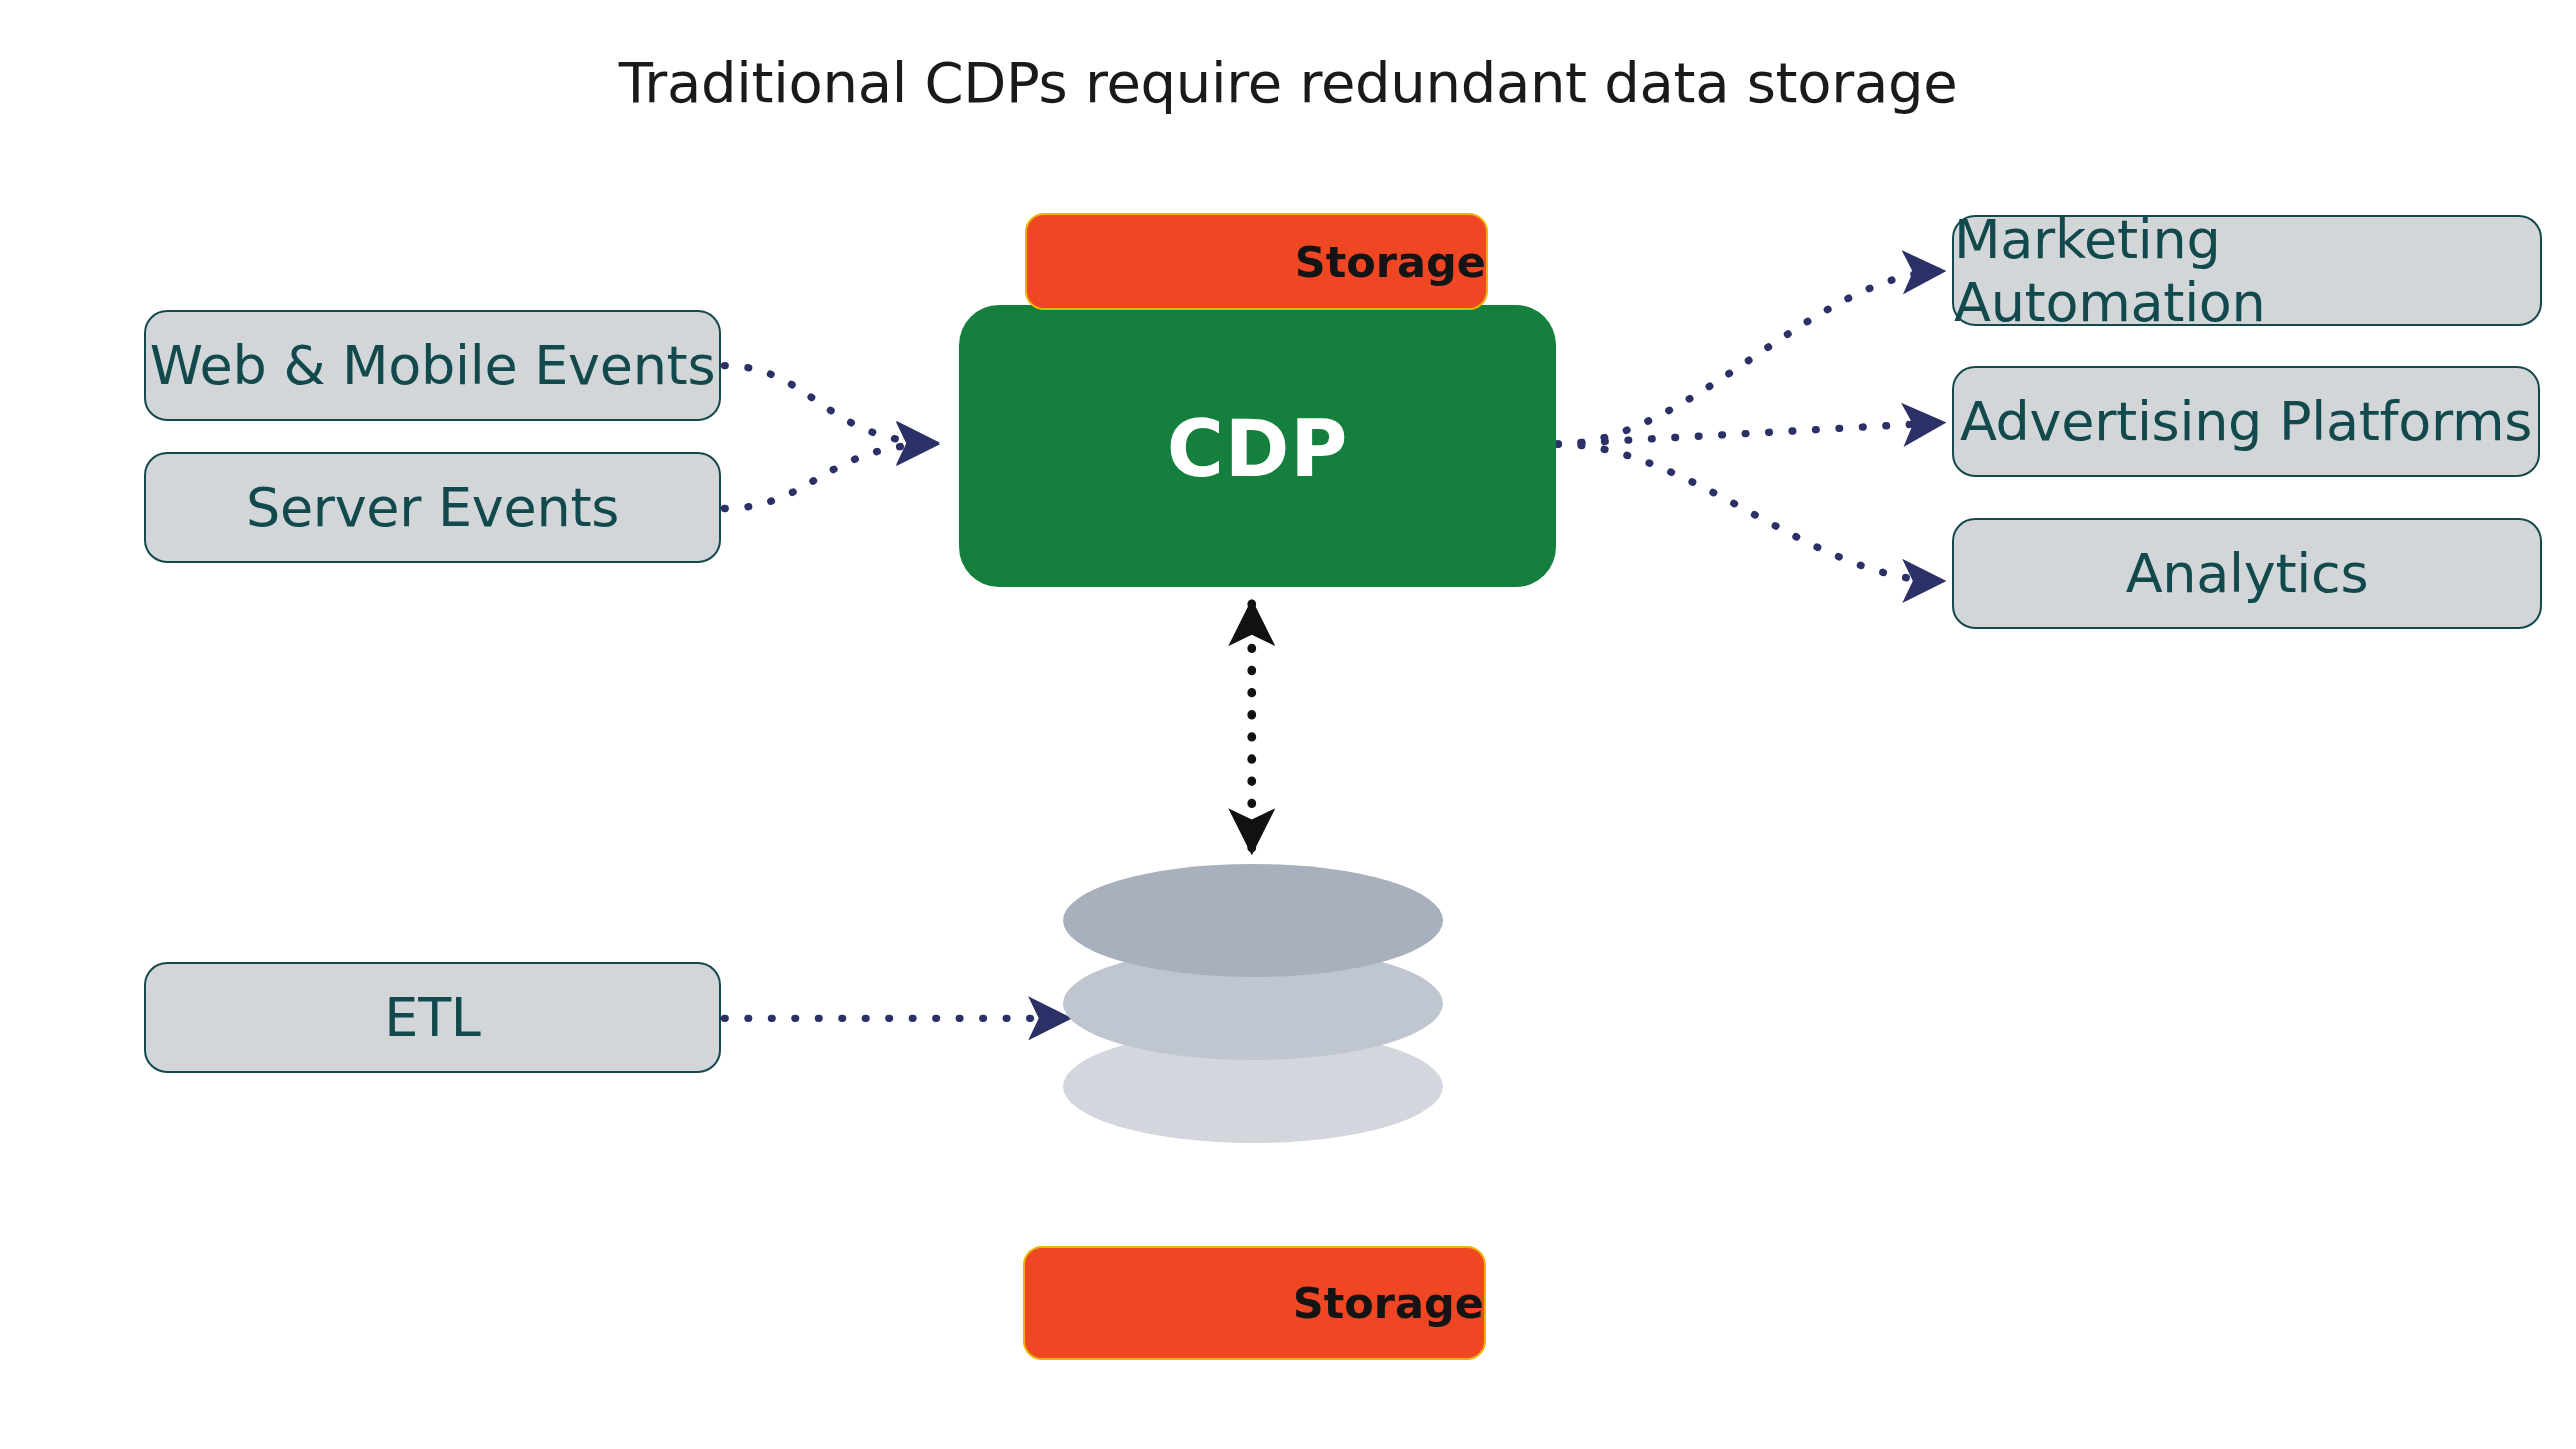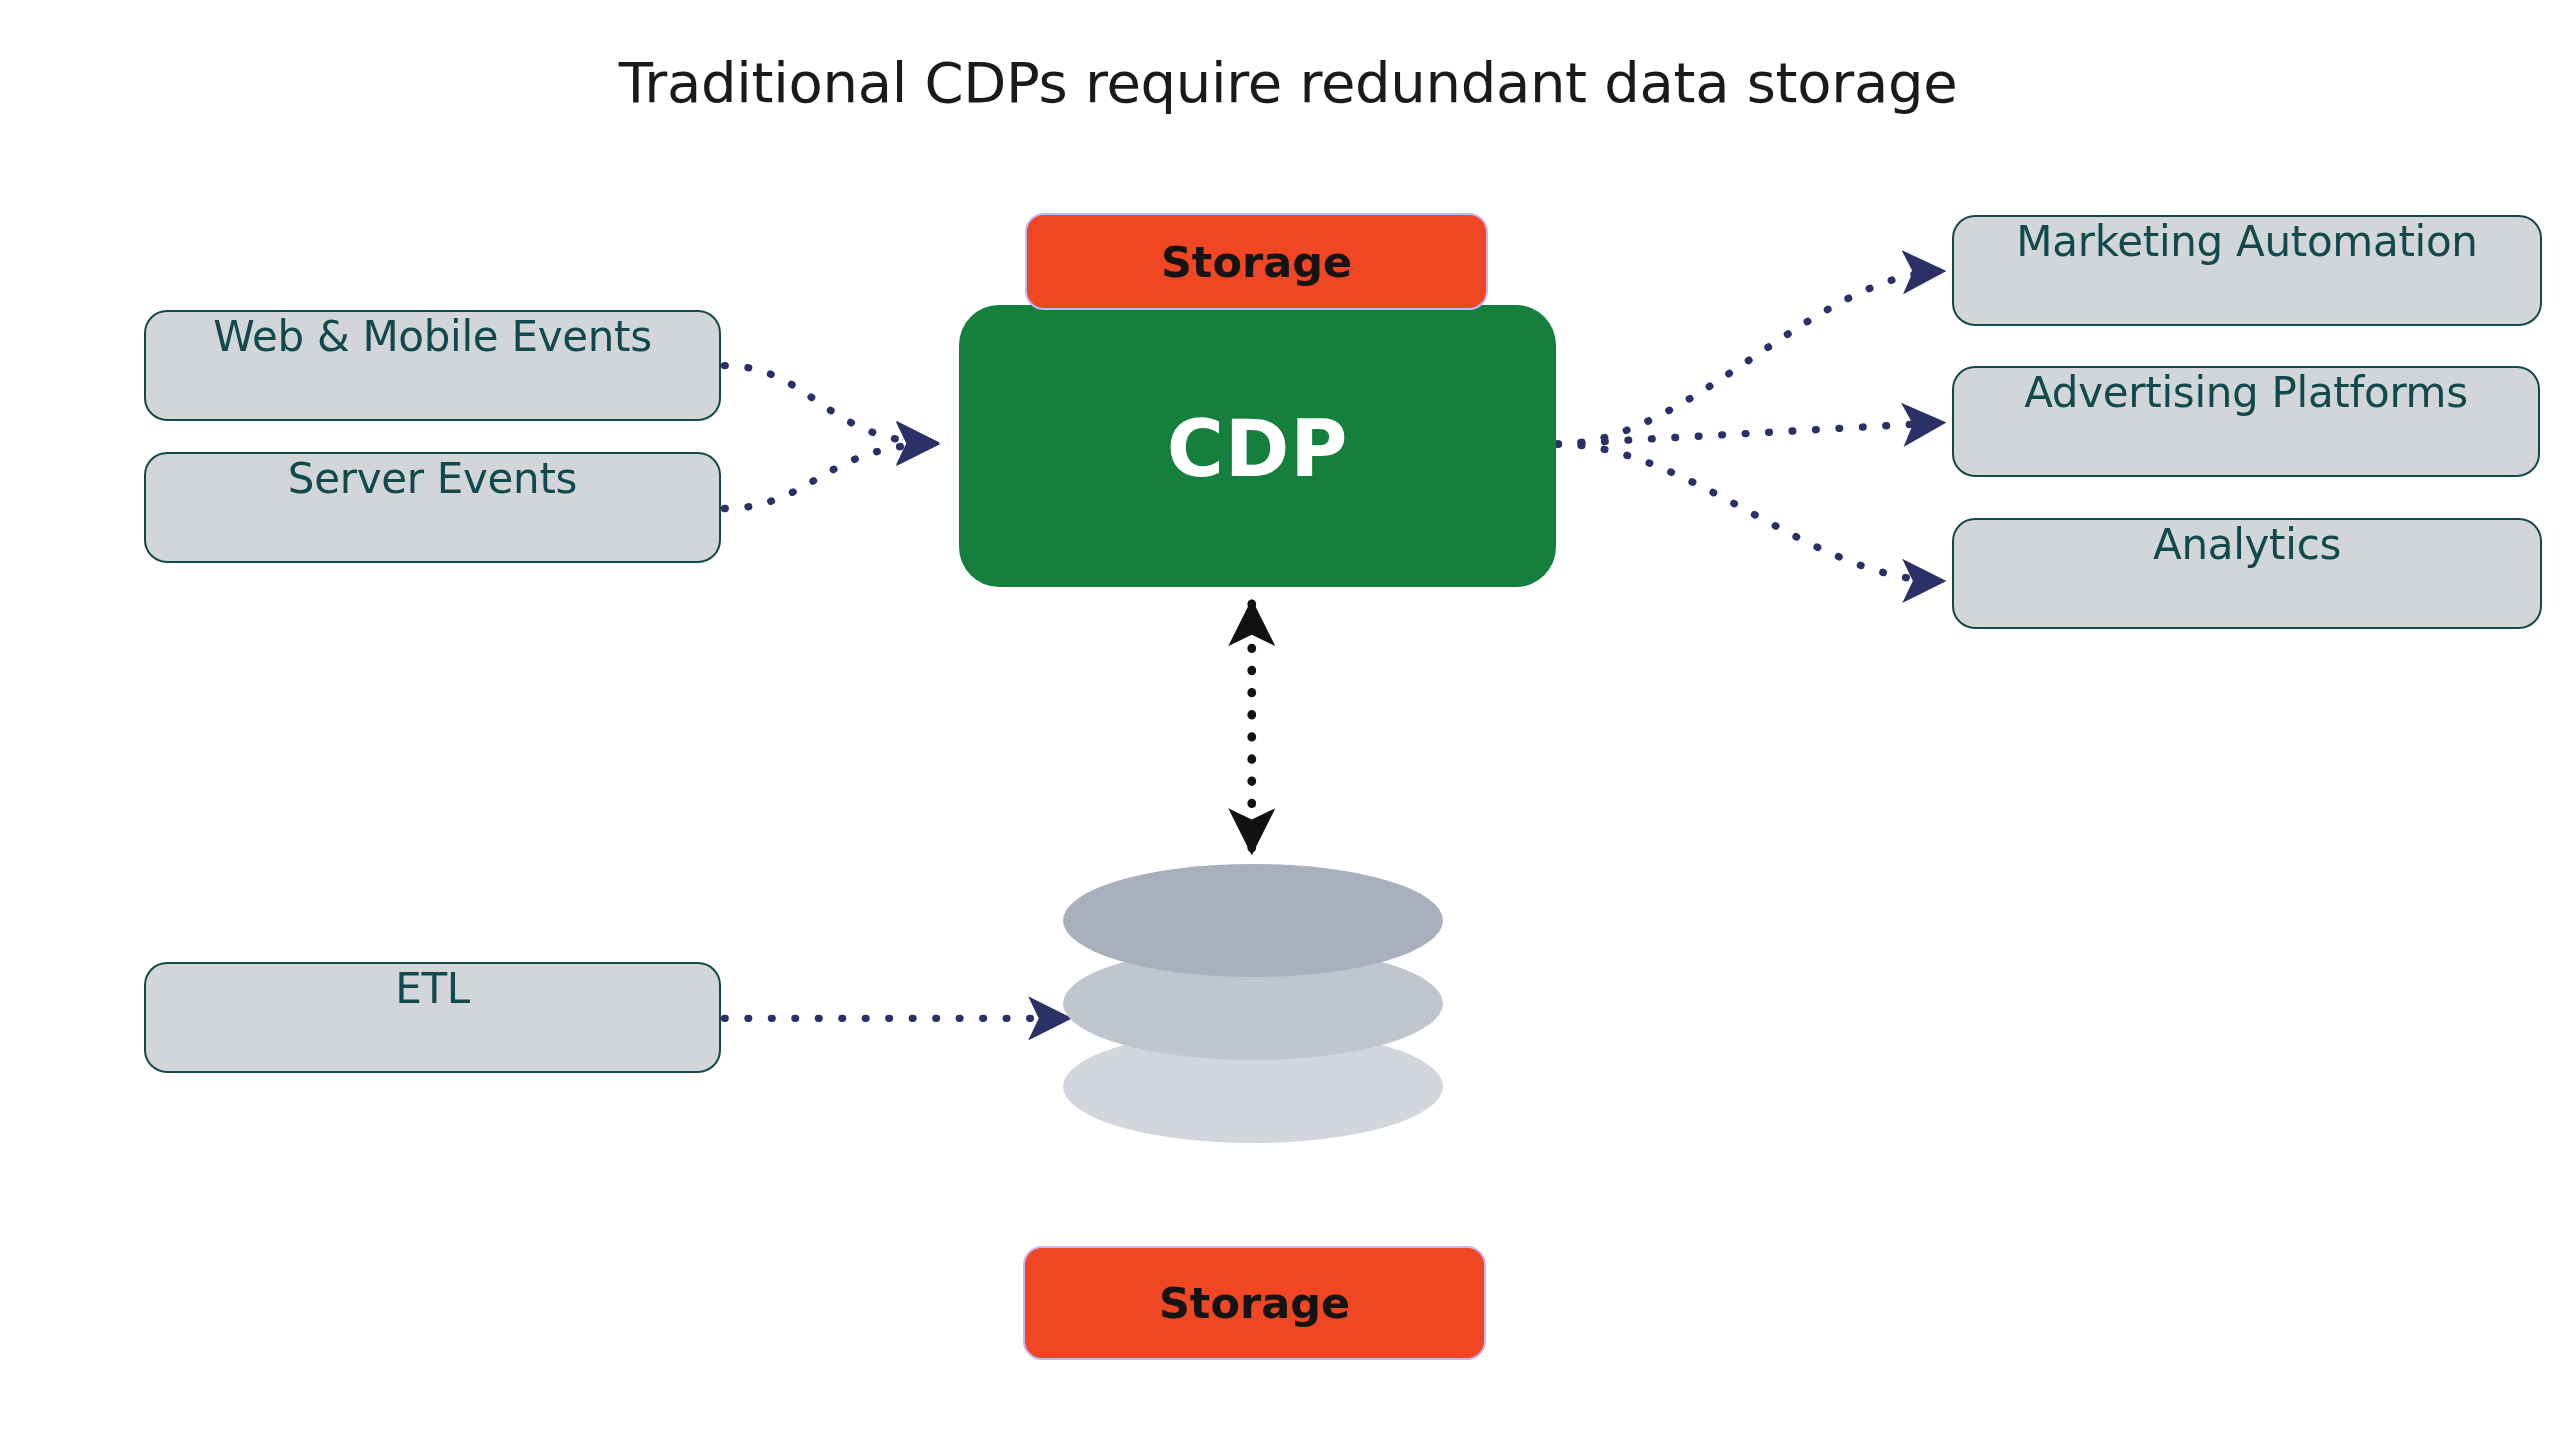--- a/index.html
+++ b/index.html
@@ -36,25 +36,25 @@
   }
 
   
   .node-box {
     position: absolute;
     box-sizing: border-box;
     background: #d2d6d9;
     border: 2.7px solid #14494c;
     border-radius: 23px;
     display: flex;
-    align-items: flex-start;
+    align-items: center;
     justify-content: center;
     color: #12494c;
     font-family: "DejaVu Sans", sans-serif;
-    font-size: 42px;
+    font-size: 54px;
     font-weight: 400;
     letter-spacing: -0.3px;
   }
 
   
   .box-web    { left: 144px;  top: 310px;  width: 577px;  height: 111px; }
   .box-server { left: 144px;  top: 452px;  width: 577px;  height: 111px; }
   .box-etl    { left: 144px;  top: 962px; width: 577px;  height: 111px; }
 
   
@@ -82,25 +82,25 @@
     font-weight: 700;
     letter-spacing: 0.7px;
     transform: translateY(2.7px);
   }
 
   
   .storage-badge {
     position: absolute;
     box-sizing: border-box;
     background: #ef4723;
-    border: 2px solid #c4b5fd;
+    border: 2px solid #eab308;
     border-radius: 19px;
     display: flex;
     align-items: center;
-    justify-content: center;
+    justify-content: flex-end;
     color: #141414;
     font-family: "DejaVu Sans", sans-serif;
     font-size: 43px;
     font-weight: 700;
   }
   .storage-top    { left: 1025px; top: 213px;  width: 463px; height: 97px; }
   .storage-bottom { left: 1023px; top: 1246px; width: 463px; height: 114px; }
 
   
   .dw-stack {

